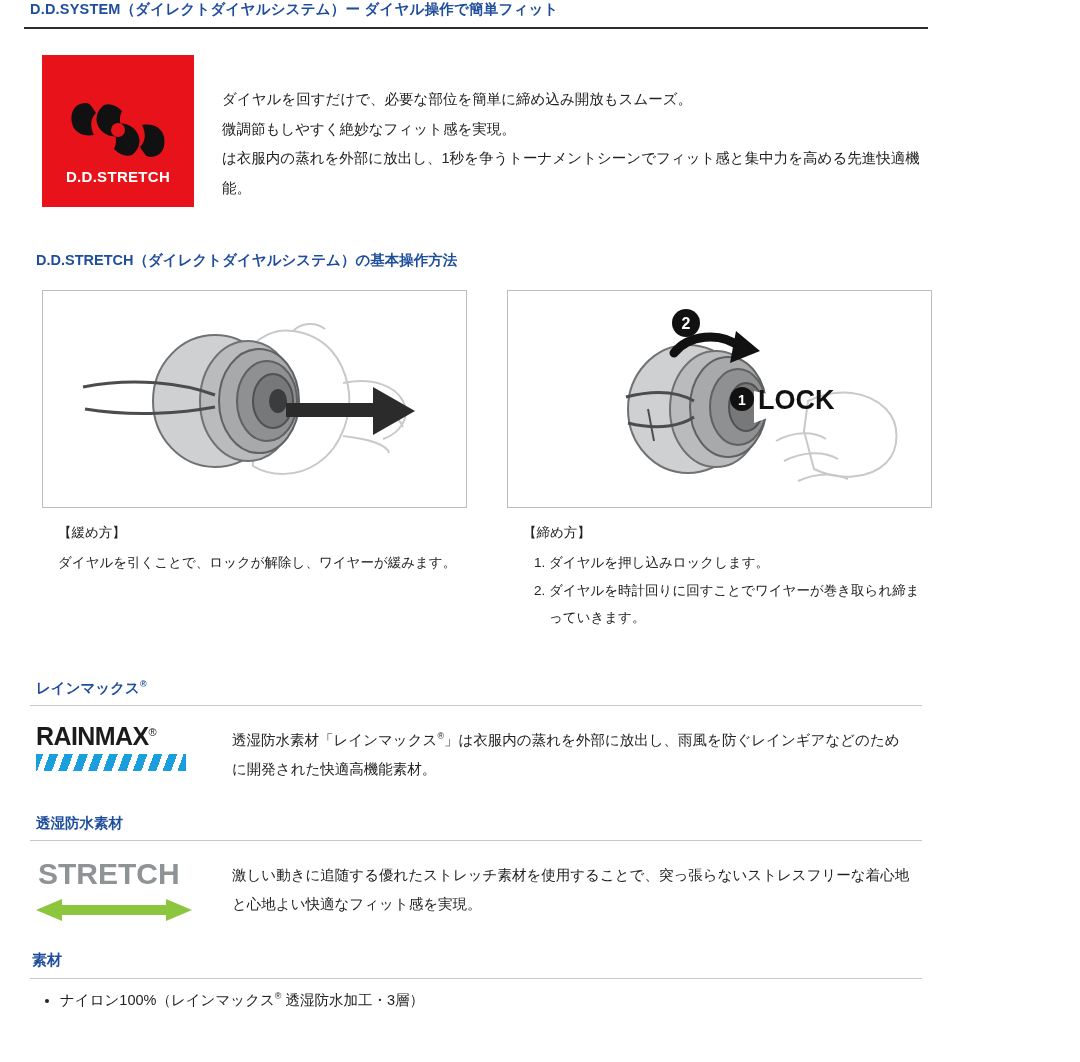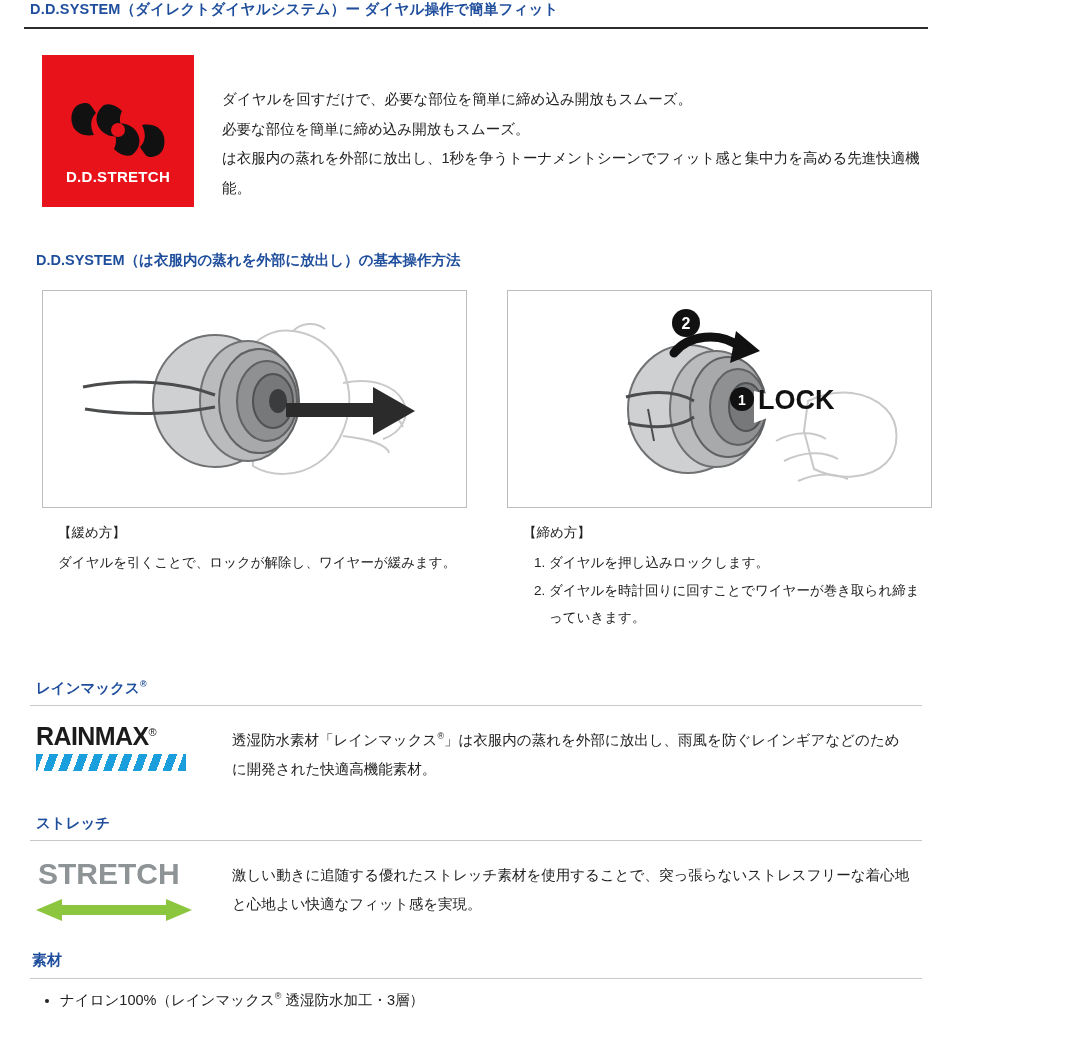--- a/index.html
+++ b/index.html
@@ -208,26 +208,26 @@
           <path d="M80 60 C92 60 96 50 94 40 C92 30 82 26 72 28 C76 36 76 44 70 50 C74 56 76 60 80 60 Z"></path>
           <path d="M34 8 C26 14 24 24 30 32 C36 40 48 42 56 36 C50 30 48 22 52 14 C46 8 40 6 34 8 Z"></path>
           <path d="M62 58 C70 52 72 42 66 34 C60 26 48 24 40 30 C46 36 48 44 44 52 C50 58 56 60 62 58 Z"></path>
           <circle cx="48" cy="33" r="7" fill="#e8131a"></circle>
         </g>
       </svg>
       <div class="mark-txt">D.D.STRETCH</div>
     </div>
     <div class="dd-text">
       <div>ダイヤルを回すだけで、必要な部位を簡単に締め込み開放もスムーズ。</div>
-      <div>必要な部位を簡単に締め込み開放もスムーズ。</div>
+      <div>微調節もしやすく絶妙なフィット感を実現。</div>
       <div>は衣服内の蒸れを外部に放出し、1秒を争うトーナメントシーンでフィット感と集中力を高める先進快適機能。</div>
     </div>
   </div>
 
-  <div class="op-title">D.D.SYSTEM（は衣服内の蒸れを外部に放出し）の基本操作方法</div>
+  <div class="op-title">D.D.STRETCH（ダイレクトダイヤルシステム）の基本操作方法</div>
 
   <div class="figs">
 
     <div class="fig-col">
       <div class="fig-box">
         <svg viewBox="0 0 425 218" width="425" height="218">
 
           <path d="M250 40 C285 45 300 70 305 95 C310 120 300 155 275 172 C255 186 228 186 210 175
                    L205 60 C215 46 232 37 250 40 Z" fill="#ffffff" stroke="#c9c9c9" stroke-width="2"></path>
           <path d="M300 92 C330 86 352 95 360 110 C368 125 358 142 340 148" fill="none" stroke="#c9c9c9" stroke-width="2"></path>
@@ -309,21 +309,21 @@
       </div>
       <div class="rainmax-bars"></div>
     </div>
     <div class="feat-text">
       <span>透湿防水素材「レインマックス</span><sup>®</sup><span>」は衣服内の蒸れを外部に放出し、雨風を防ぐレインギアなどのために開発された快適高機能素材。</span>
     </div>
   </div>
 
   <div class="gap-b"></div>
 
-  <div class="feat-title">ストレッチ</div>
+  <div class="feat-title">透湿防水素材</div>
   <hr class="rule">
   <div class="feat-row">
     <div class="feat-logo">
       <div class="stretch-word">STRETCH</div>
       <svg class="stretch-arrow" viewBox="0 0 156 22">
         <path d="M0 11 L26 0 L26 6 L130 6 L130 0 L156 11 L130 22 L130 16 L26 16 L26 22 Z" fill="#8cc63e"></path>
       </svg>
     </div>
     <div class="feat-text">激しい動きに追随する優れたストレッチ素材を使用することで、突っ張らないストレスフリーな着心地と心地よい快適なフィット感を実現。</div>
   </div>

